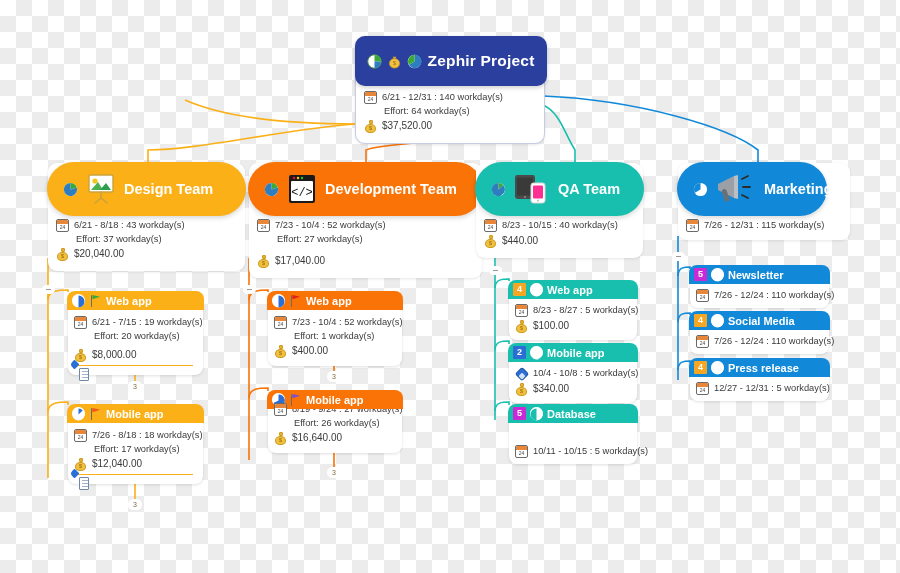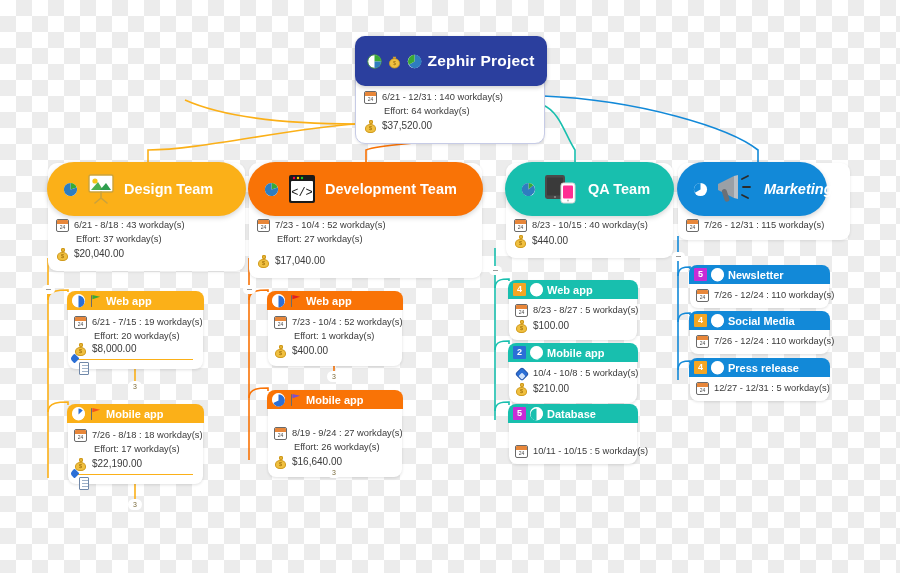--- a/index.html
+++ b/index.html
@@ -262,21 +262,21 @@
       <span class="child-title">Web app</span>
     </div>
     <div class="child-body" style="padding-top:24px">
       <div class="mrow">
         <span class="cal">
             <span class="num">24</span>
           </span>
         <span class="mtext">6/21 - 7/15 : 19 workday(s)</span>
       </div>
       <div class="meffort">Effort: 20 workday(s)</div>
-      <div class="mrow" style="margin-top:1px">
+      <div class="mrow" style="margin-top:7px">
         <span class="bag">
             <span class="neck"></span>
             <span class="body"></span>
             <span class="s">$</span>
           </span>
         <span class="mcost">$8,000.00</span>
       </div>
       <div class="child-sep" style="background:#fbb018"></div>
       <div class="child-foot">
         <span class="doc"><span class="pg"></span><span class="pen"></span></span>
@@ -306,21 +306,21 @@
           </span>
         <span class="mtext">7/26 - 8/18 : 18 workday(s)</span>
       </div>
       <div class="meffort">Effort: 17 workday(s)</div>
       <div class="mrow" style="margin-top:3px">
         <span class="bag">
             <span class="neck"></span>
             <span class="body"></span>
             <span class="s">$</span>
           </span>
-        <span class="mcost">$22,190.00</span>
+        <span class="mcost">$12,040.00</span>
       </div>
       <div class="child-sep" style="background:#fbb018"></div>
       <div class="child-foot">
         <span class="doc"><span class="pg"></span><span class="pen"></span></span>
       </div>
     </div>
   </div>
   <div class="tick" style="left:128px; top:499px;">3</div>
 
   <div class="team-card" style="left:249px; top:163px; width:233px;">
@@ -407,41 +407,41 @@
             <path d="M8 8 L8 0.6 A7.4 7.4 0 1 1 1.6 11 Z" fill="#2b6fd6"></path>
           </svg></span>
       <span class="flag">
           <span class="pole"></span>
           <svg class="cloth" width="9" height="7" viewBox="0 0 9 7">
             <path d="M0 0 L9 2 L0 5 Z" fill="#7b4fd0"></path>
           </svg>
         </span>
       <span class="child-title">Mobile app</span>
     </div>
-    <div class="child-body" style="padding-top:36px; padding-bottom:7px">
+    <div class="child-body" style="padding-top:12px; padding-bottom:7px">
       <div class="mrow">
         <span class="cal">
             <span class="num">24</span>
           </span>
         <span class="mtext">8/19 - 9/24 : 27 workday(s)</span>
       </div>
       <div class="meffort">Effort: 26 workday(s)</div>
       <div class="mrow" style="margin-top:3px">
         <span class="bag">
             <span class="neck"></span>
             <span class="body"></span>
             <span class="s">$</span>
           </span>
         <span class="mcost">$16,640.00</span>
       </div>
     </div>
   </div>
   <div class="tick" style="left:327px; top:467px;">3</div>
 
-  <div class="team-card" style="left:506px; top:163px; width:167px;">
+  <div class="team-card" style="left:476px; top:163px; width:167px;">
     <div class="team-head" style="width:169px; background:#18bfae;">
       <span class="ric">
         <svg width="15" height="15" viewBox="0 0 16 16">
             <circle cx="8" cy="8" r="7" fill="#fff"></circle>
             <path d="M8 8 L8 1 A7 7 0 0 1 13.2 3.5 Z" fill="#3aaa35"></path>
             <path d="M8 8 L13.2 3.5 A7 7 0 1 1 8 1 Z" fill="#2e7dbf"></path>
           </svg>
       </span>
       <span class="pic" style="width:40px;height:32px">
         <svg width="40" height="32" viewBox="0 0 40 32">
@@ -516,21 +516,21 @@
             <i></i>
           </span>
         <span class="mtext">10/4 - 10/8 : 5 workday(s)</span>
       </div>
       <div class="mrow" style="margin-top:3px">
         <span class="bag">
             <span class="neck"></span>
             <span class="body"></span>
             <span class="s">$</span>
           </span>
-        <span class="mcost">$210.00</span>
+        <span class="mcost">$340.00</span>
       </div>
     </div>
   </div>
 
   <div class="child-card" style="left:509px; top:405px; width:128px;">
     <div class="child-head" style="width:130px; background:#18bfae;">
       <span class="badge" style="background:#c82bd6">5</span>
       <span class="glyph"><svg width="13" height="13" viewBox="0 0 16 16">
             <circle cx="8" cy="8" r="7.4" fill="#fff"></circle>
             <path d="M8 0.6 A7.4 7.4 0 0 0 8 15.4 Z" fill="#18bfae"></path>
@@ -541,21 +541,21 @@
       <div class="mrow">
         <span class="cal">
             <span class="num">24</span>
           </span>
         <span class="mtext">10/11 - 10/15 : 5 workday(s)</span>
       </div>
     </div>
   </div>
 
   <div class="team-card" style="left:678px; top:163px; width:172px;">
-    <div class="team-head" style="width:150px; background:#1289d8;font-style:italic;">
+    <div class="team-head" style="width:150px; background:#1289d8;">
       <span class="ric">
         <svg width="15" height="15" viewBox="0 0 16 16">
             <circle cx="8" cy="8" r="7" fill="#fff"></circle>
             <path d="M8 8 L8 1 A7 7 0 0 0 2 11.5 Z" fill="#1289d8"></path>
           </svg>
       </span>
       <span class="pic" style="width:44px;height:32px">
         <svg width="44" height="32" viewBox="0 0 44 32">
             <path d="M4 11 L20 3 L20 25 L4 17 Z" fill="#9aa0a6"></path>
             <path d="M20 3 L24 2 L24 26 L20 25 Z" fill="#b9bfc5"></path>

